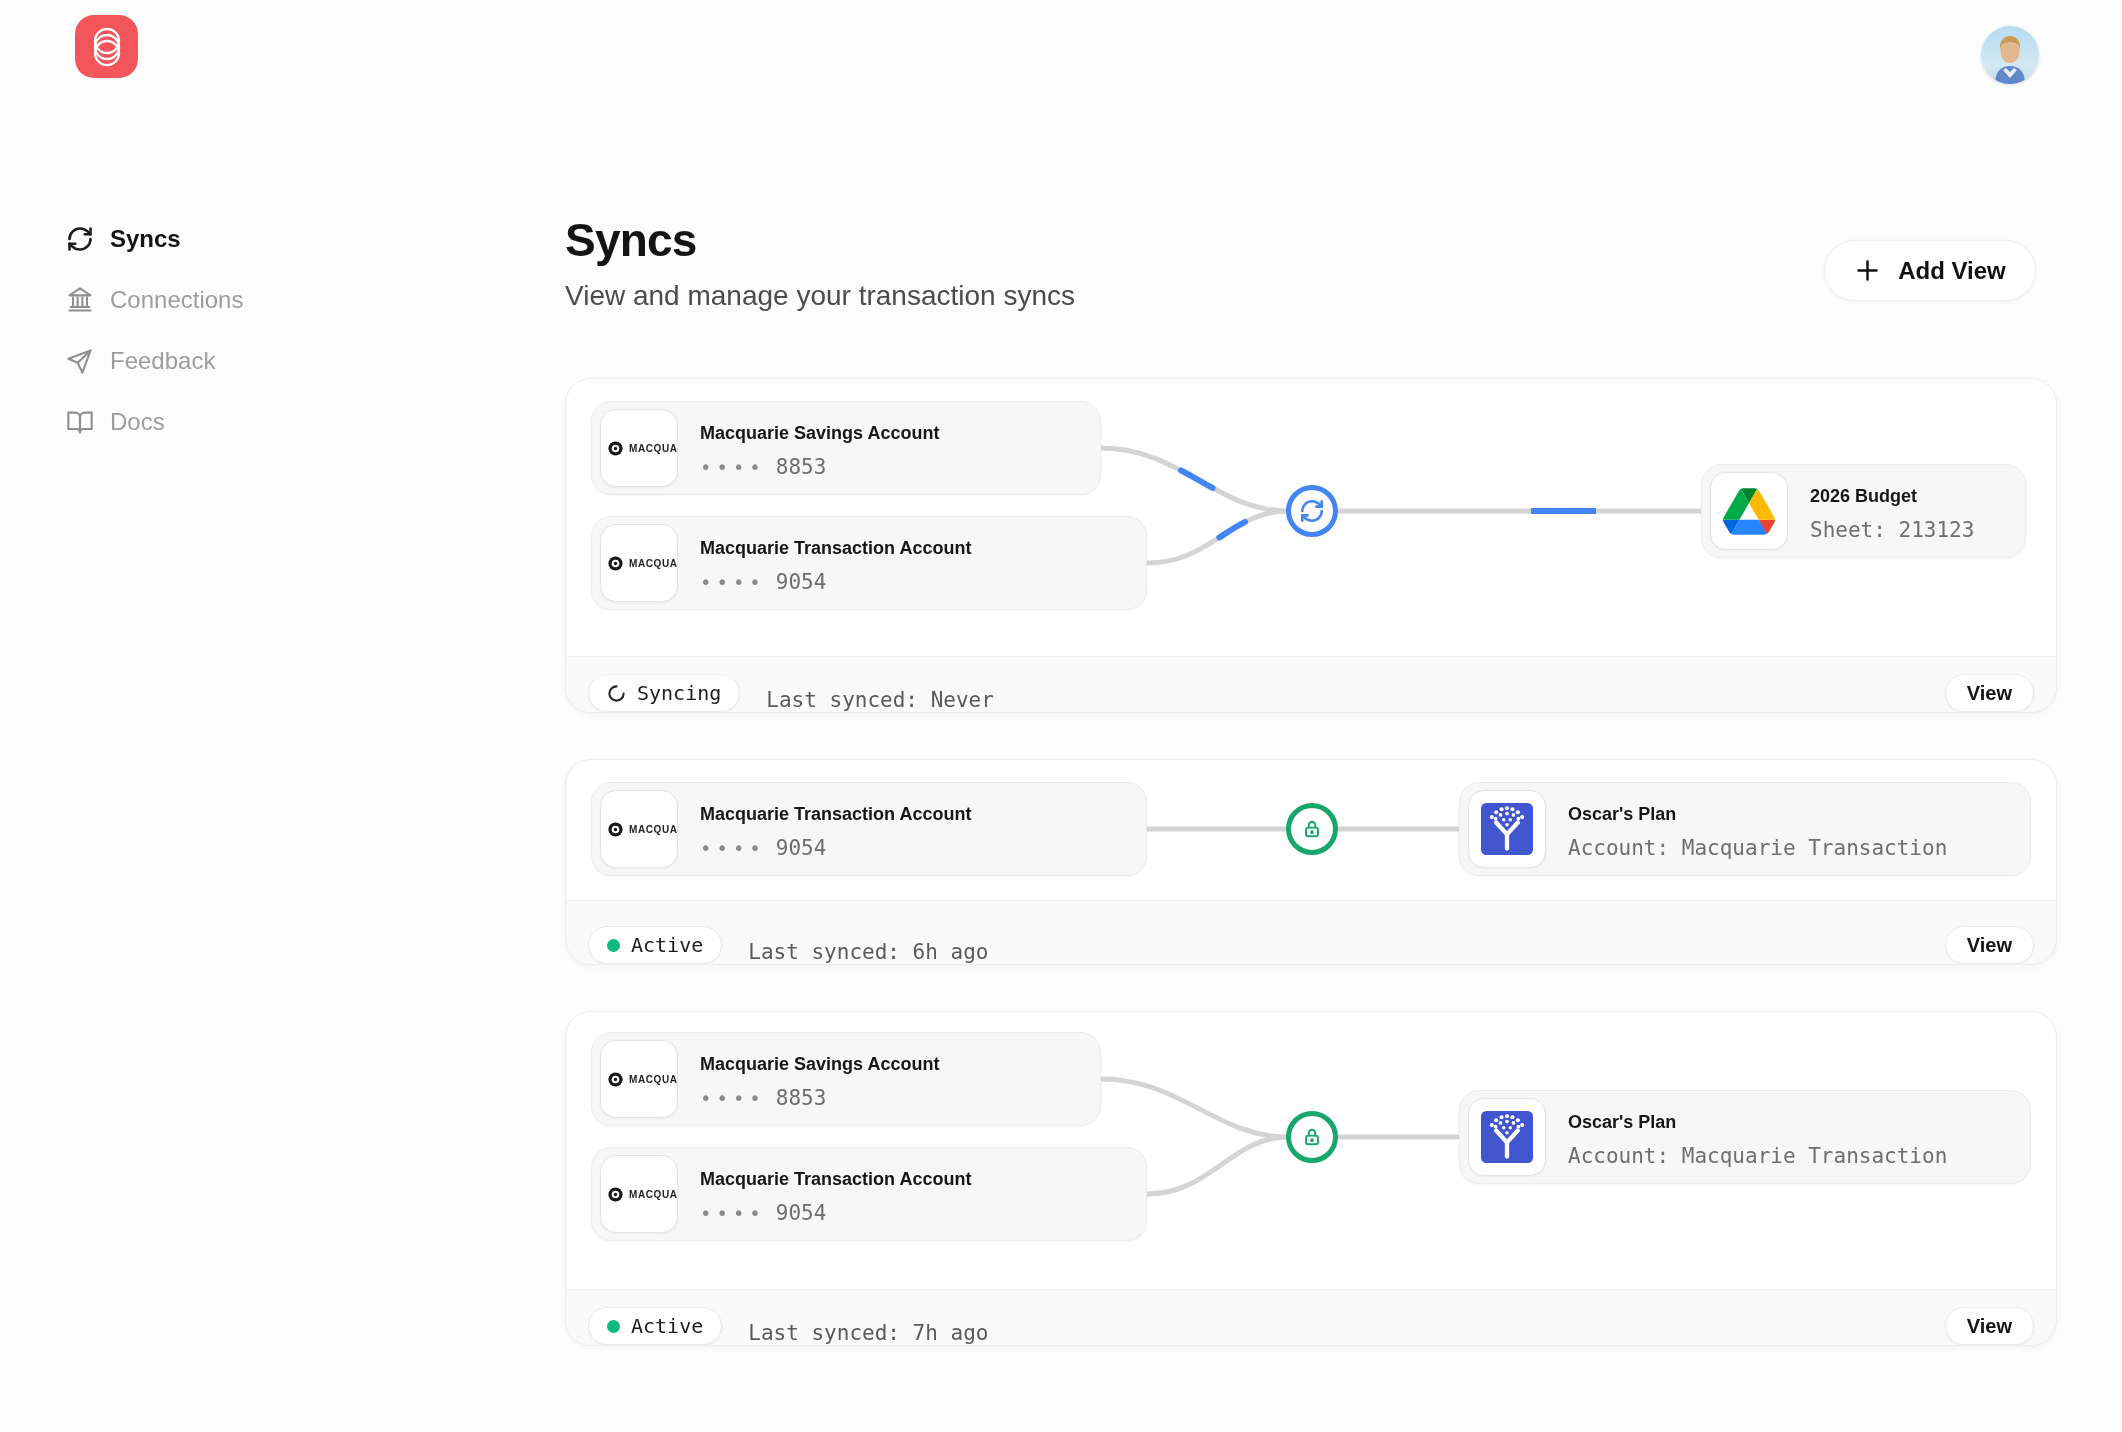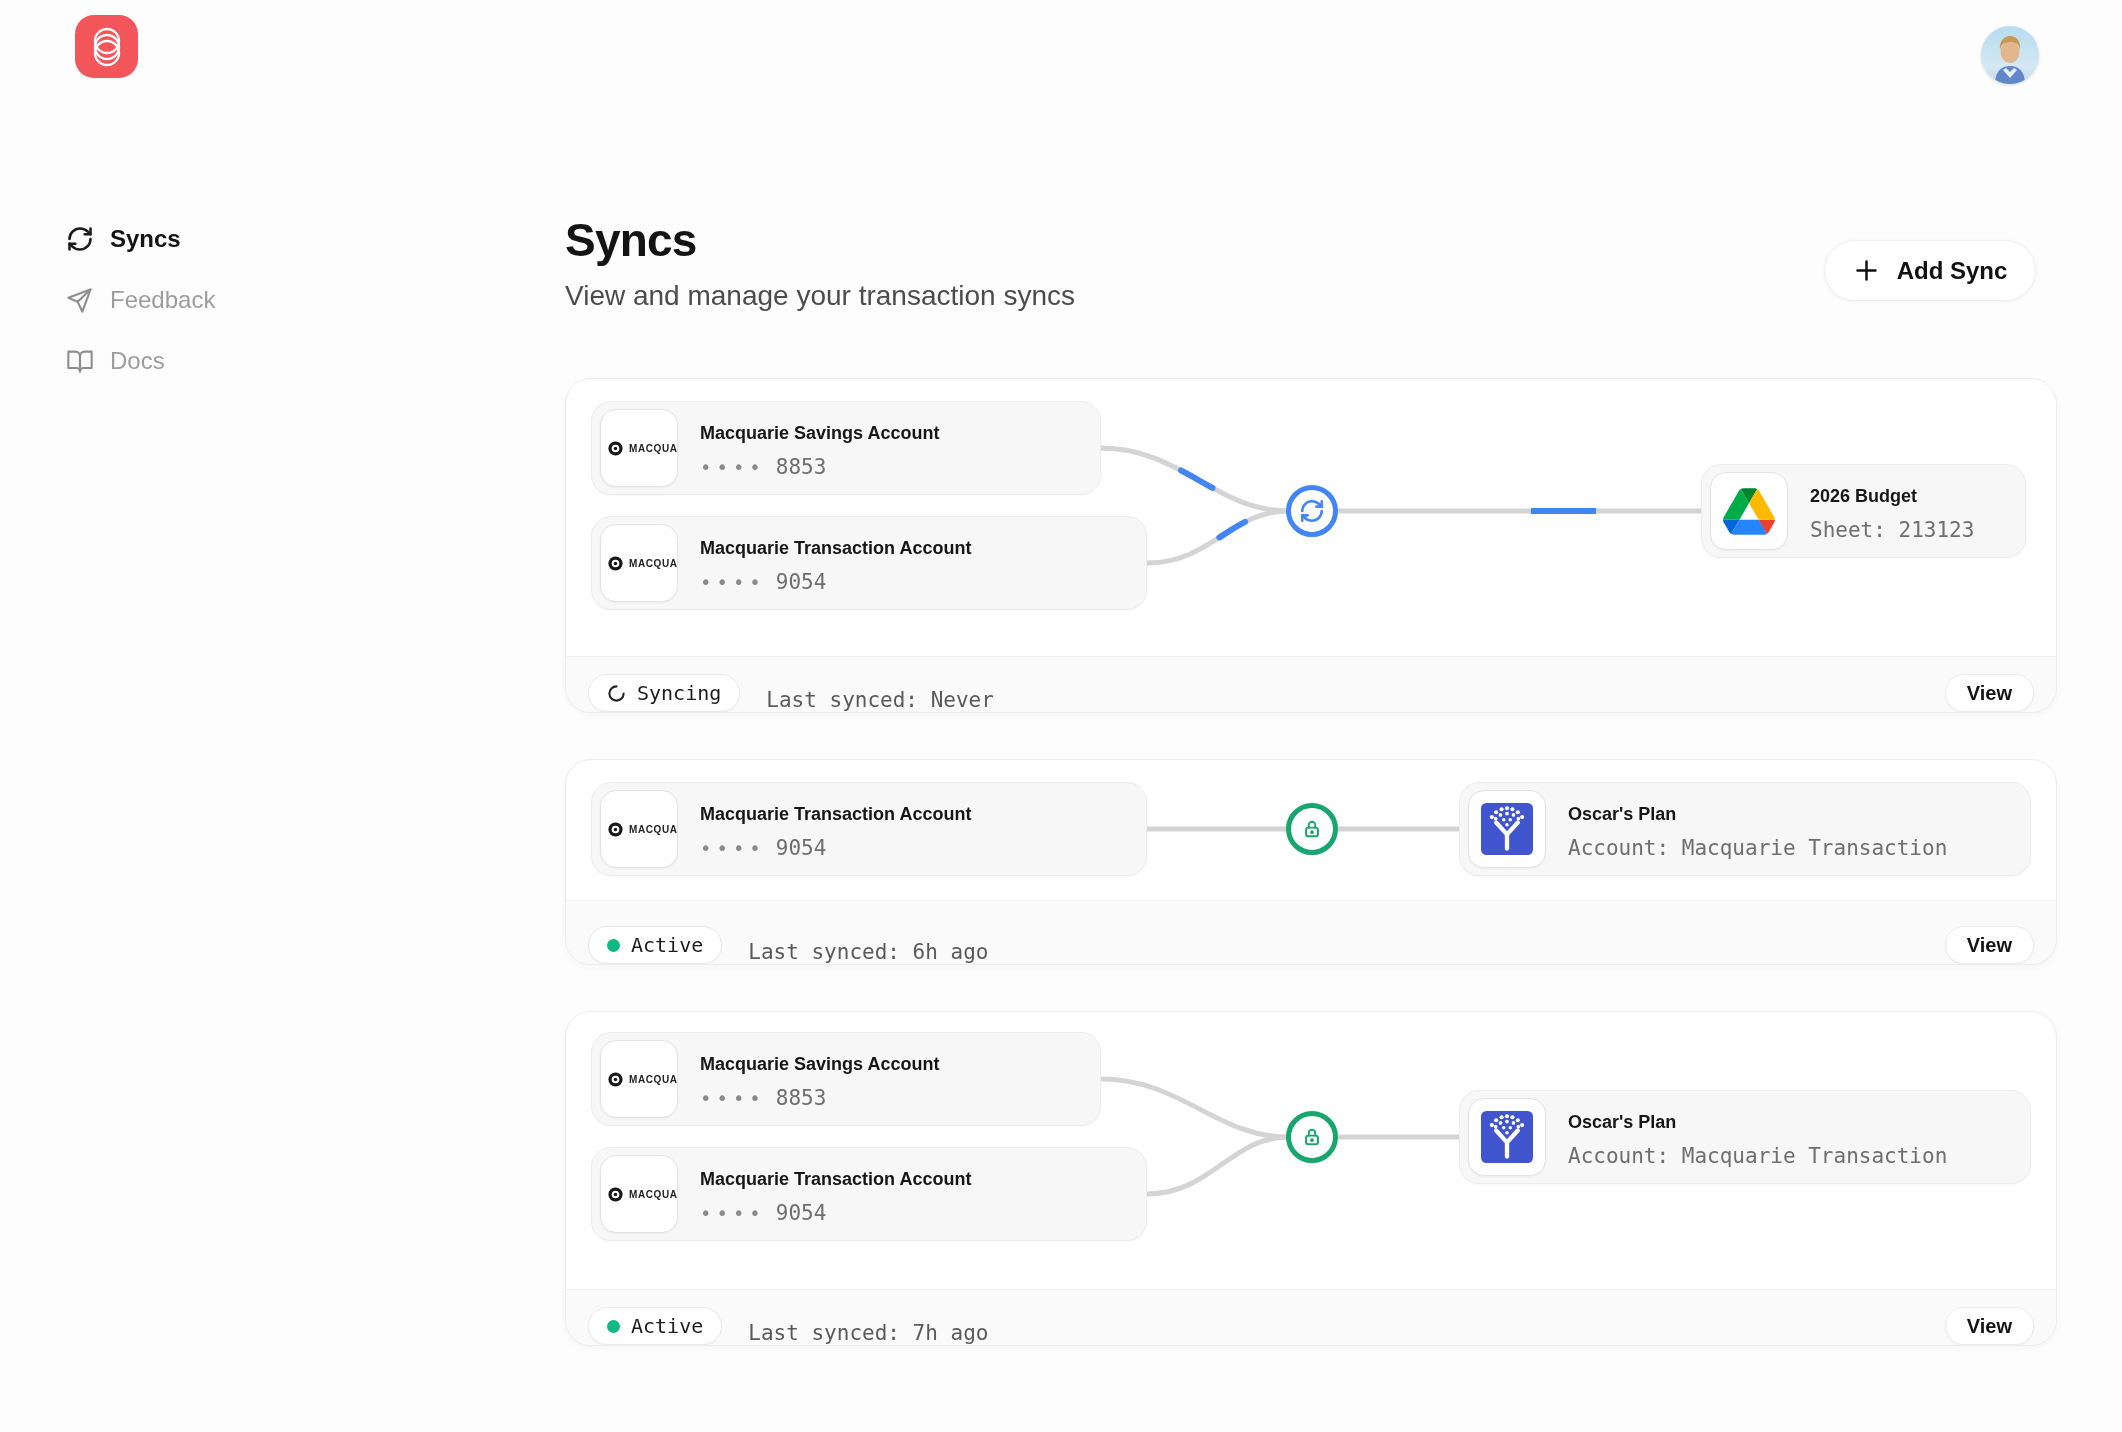--- a/index.html
+++ b/index.html
@@ -139,20 +139,31 @@
           <path d="M21 3v5h-5"></path>
           <path d="M21 12a9 9 0 0 1-9 9 9.75 9.75 0 0 1-6.74-2.74L3 16"></path>
           <path d="M8 16H3v5"></path>
         </svg>
     </span>
     <span>Syncs</span>
   </div>
   <div class="side-item">
     <span class="s-icon">
       <svg viewBox="0 0 24 24" fill="none" stroke="currentColor" stroke-width="1.8" stroke-linecap="round" stroke-linejoin="round">
+          <path d="M3 21h18"></path>
+          <path d="M4 18h16"></path>
+          <path d="M6 18v-8M10 18v-8M14 18v-8M18 18v-8"></path>
+          <path d="M12 2 3 8h18Z"></path>
+        </svg>
+    </span>
+    <span>Connections</span>
+  </div>
+  <div class="side-item">
+    <span class="s-icon">
+      <svg viewBox="0 0 24 24" fill="none" stroke="currentColor" stroke-width="1.8" stroke-linecap="round" stroke-linejoin="round">
           <path d="m21 3-7 19-4-8.5L2 10Z"></path>
           <path d="M21 3 10 13.5"></path>
         </svg>
     </span>
     <span>Feedback</span>
   </div>
   <div class="side-item">
     <span class="s-icon">
       <svg viewBox="0 0 24 24" fill="none" stroke="currentColor" stroke-width="1.8" stroke-linecap="round" stroke-linejoin="round">
           <path d="M2 4h6a4 4 0 0 1 4 4v13a3 3 0 0 0-3-3H2z"></path>
@@ -166,21 +177,21 @@
 <main class="main">
   <h1 class="page-title">Syncs</h1>
   <div class="page-subtitle">View and manage your transaction syncs</div>
 
   <button class="add-sync-btn">
     <span class="plus">
       <svg viewBox="0 0 24 24" fill="none" stroke="#111" stroke-width="2.2" stroke-linecap="round">
           <path d="M12 4v16M4 12h16"></path>
         </svg>
     </span>
-    <span>Add Sync</span>
+    <span>Add View</span>
   </button>
 
   <div class="cards">
 
     <section class="card">
       <div class="card-body" style="height:277px;">
         <svg class="conn-svg" width="1492" height="277" viewBox="0 0 1492 277" fill="none">
           <path d="M535,69 C615,69 650,132 722,132" stroke="#d4d4d4" stroke-width="5"></path>
           <path d="M581,184 C645,184 665,132 722,132" stroke="#d4d4d4" stroke-width="5"></path>
           <path d="M772,132 L1135,132" stroke="#d4d4d4" stroke-width="5"></path>

